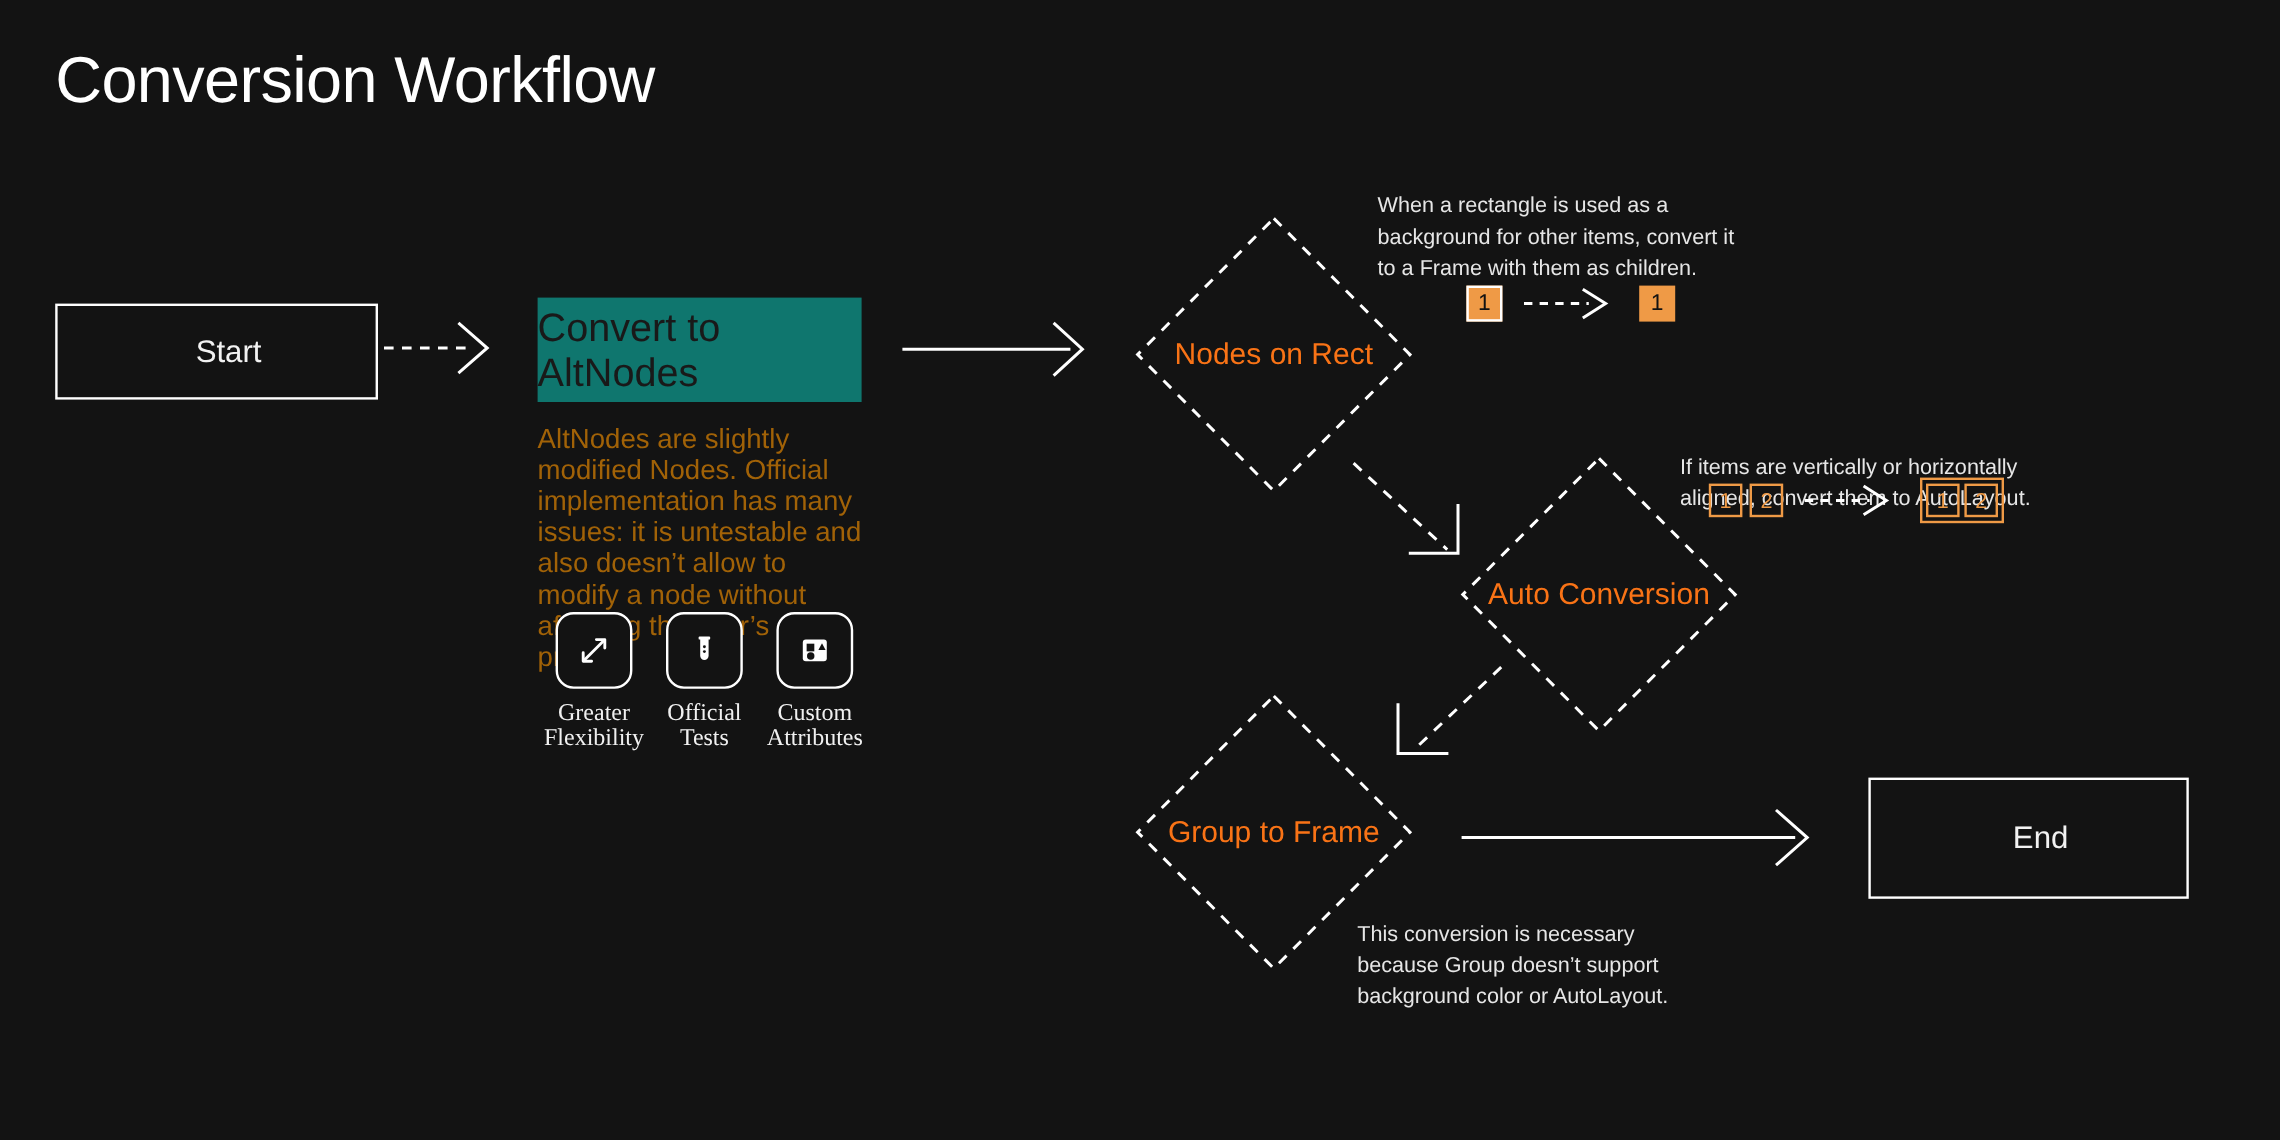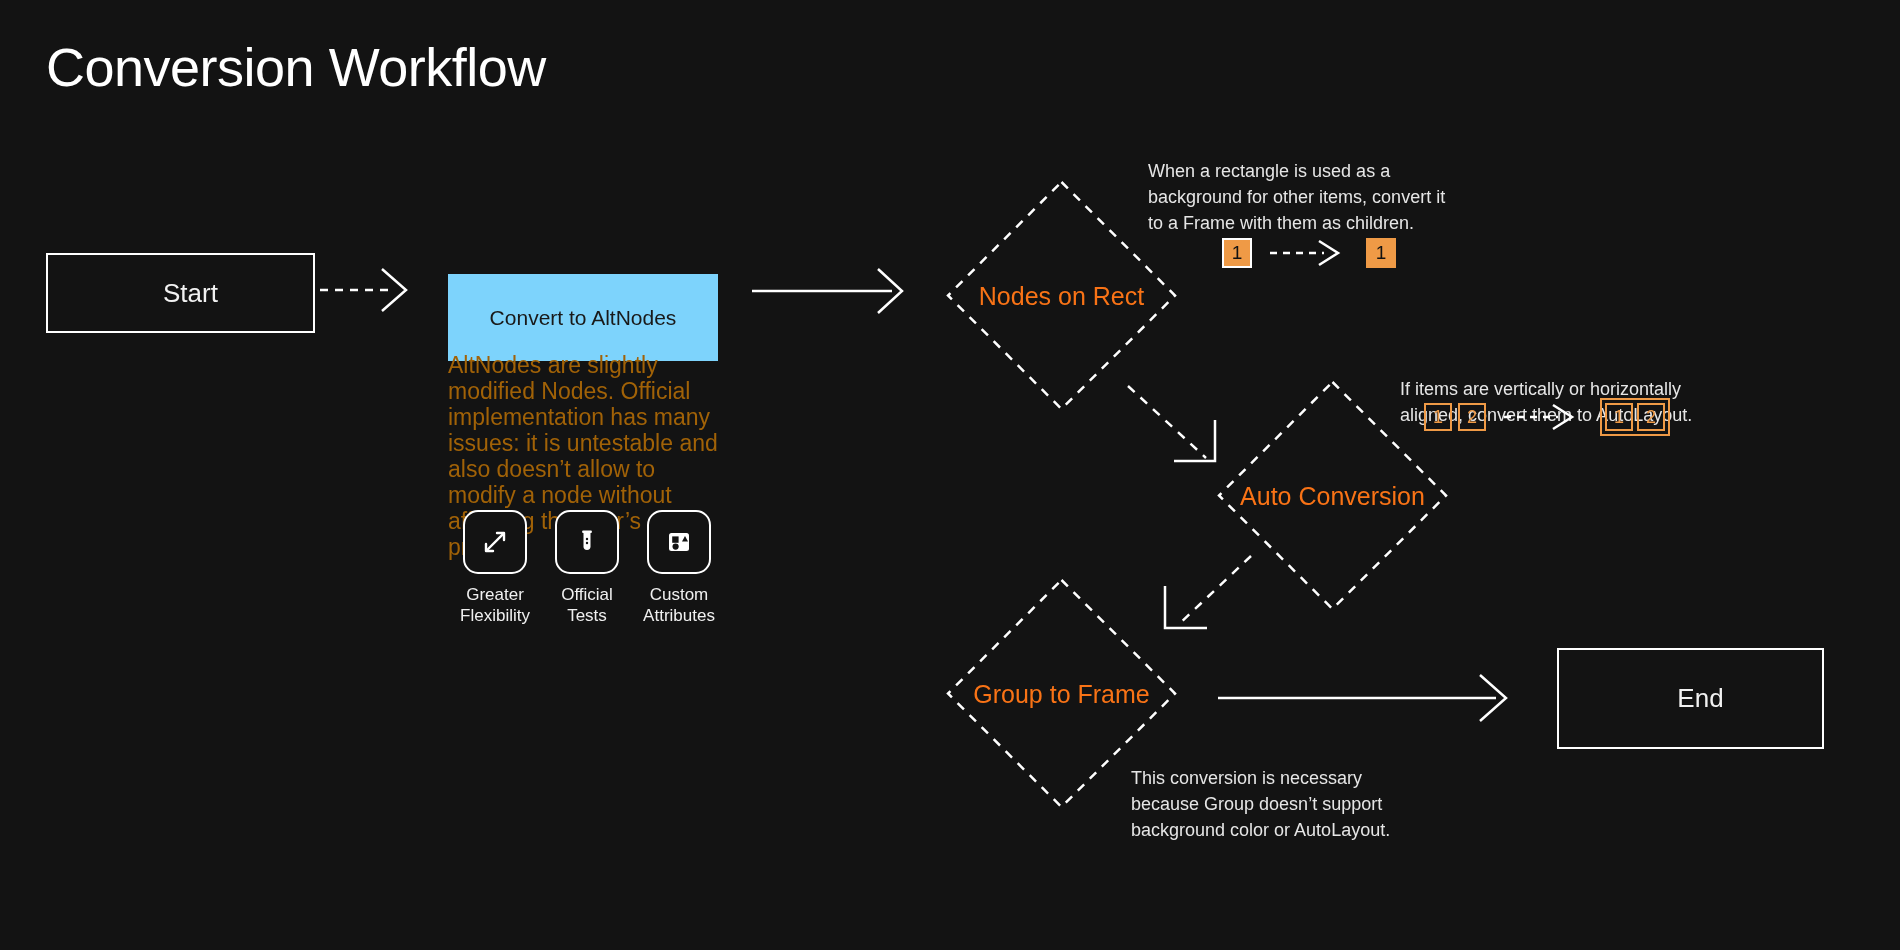--- a/index.html
+++ b/index.html
@@ -16,22 +16,22 @@
 
   
   .rectnode{
     border:2px solid #ffffff;background:#131313;
     display:flex;align-items:center;justify-content:center;
     font-size:26px;color:#f2f2f2;padding-left:20px;
   }
 
   
   .orangebox{
-    background:#7dd3fc;display:flex;align-items:center;justify-content:center;
-    font-size:21px;font-weight:500;color:#191919;margin-top:26px;
+    background:#0f766e;display:flex;align-items:center;justify-content:center;
+    font-size:33px;font-weight:500;color:#191919;
   }
 
   
   .diamond-wrap{pointer-events:none;}
   .diamond-shape{position:absolute;left:0;top:0;}
   .diamond-label{
     position:absolute;left:50%;top:50%;transform:translate(-50%,-50%);
     font-size:25px;color:#f97316;white-space:nowrap;text-align:center;
   }
 
@@ -42,21 +42,21 @@
   .para-sm{
     font-size:18px;line-height:26px;color:#e6e6e6;
   }
 
   
   .feat{position:absolute;text-align:center;width:86px;}
   .feat-box{
     width:60px;height:60px;border:2px solid #ffffff;border-radius:15px;
     margin:0 auto;display:flex;align-items:center;justify-content:center;background:#131313;
   }
-  .feat-label{margin-top:10px;font-size:17px;line-height:21px;color:#f0f0f0;}
+  .feat-label{margin-top:10px;font-size:20px;line-height:21px;color:#f0f0f0;font-family:Liberation Serif, serif;}
 
   
   .badge-fill-border{
     width:30px;height:30px;border:2.5px solid #ffffff;background:#ef9a46;
     display:flex;align-items:center;justify-content:center;
     font-size:19px;color:#121212;font-weight:500;box-sizing:border-box;
   }
   .badge-fill{
     width:30px;height:30px;background:#ef9a46;
     display:flex;align-items:center;justify-content:center;

